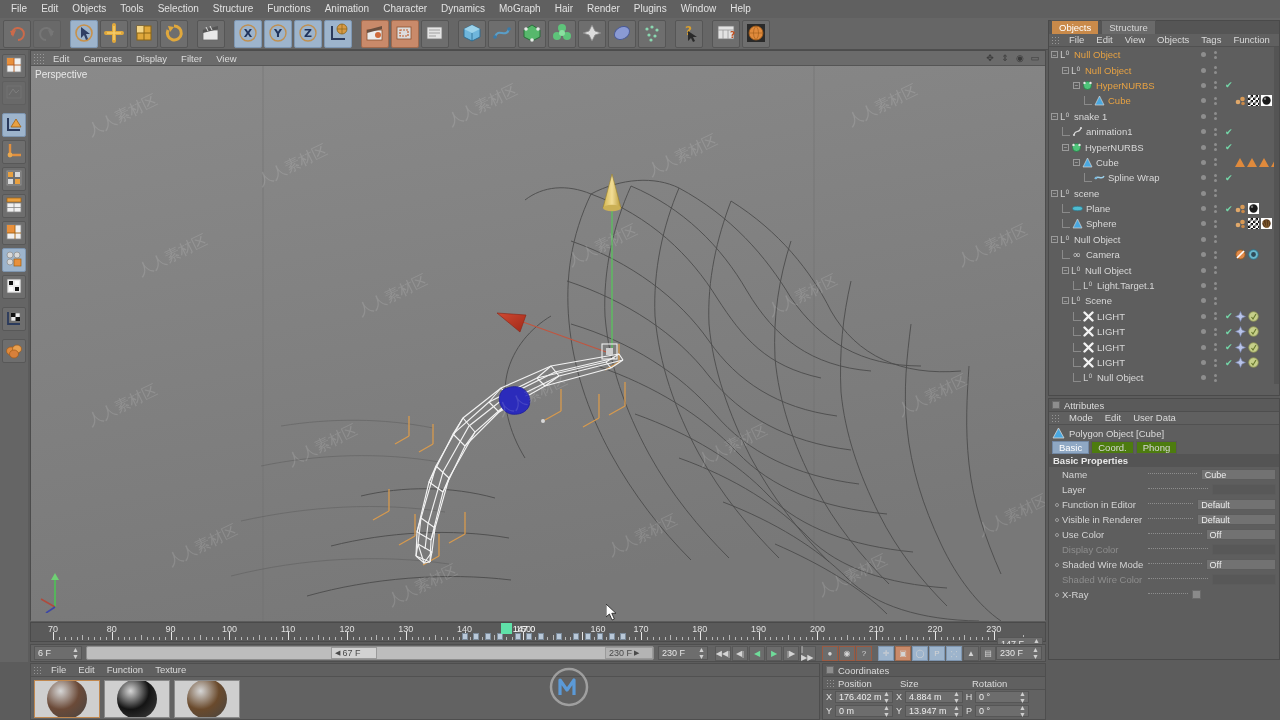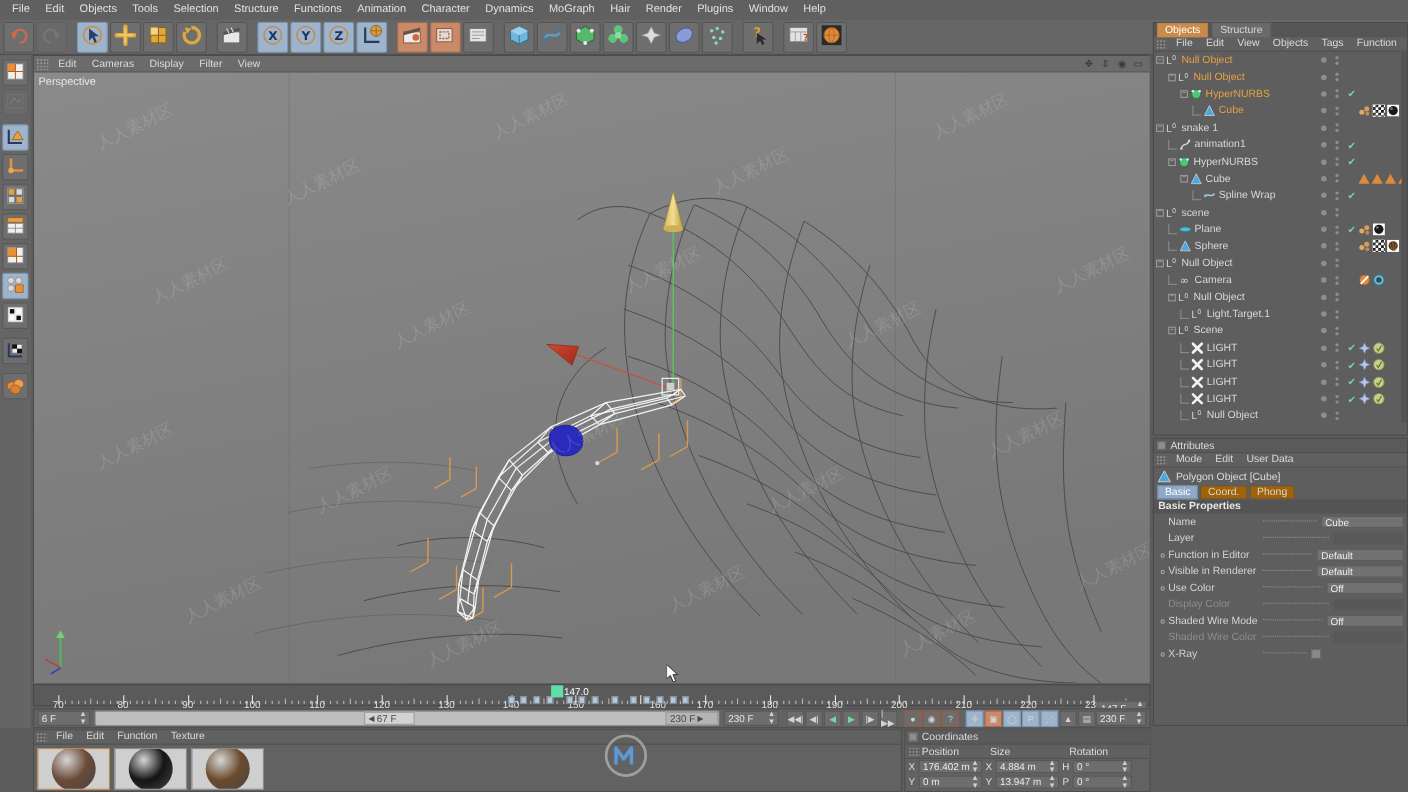--- a/index.html
+++ b/index.html
@@ -90,21 +90,21 @@
   #axisgizmo { position:absolute; left:8px; bottom:8px; width:46px; height:42px; z-index:6;}
   #cursor { position:absolute; left:575px; top:538px; z-index:9; }
 
   
   #timeline {
     position: absolute; left: 30px; top: 622px; width: 1016px; height: 20px;
     background: #5a5a5a; border: 1px solid #4a4a4a;
   }
   #tl-ruler { position:absolute; left:0;top:0;width:100%;height:19px; }
   .tl-lbl { position:absolute; top:1px; font-size:9px; color:#e0e0e0;
-    transform: translateX(-50%); margin-top: 12px; }
+    transform: translateX(-50%); }
   .tl-tick { position:absolute; bottom:2px; width:1px; background:#c4c4c4; }
   .tl-key { position:absolute; bottom:2px; width:6px; height:7px;
     background:#b9c8d8; border:1px solid #7c8c9c; }
   #tl-playhead { position:absolute; top:0; width:11px; height:11px;
     background:#5fe0a8; }
   #tl-currlabel { position:absolute; top:1px; font-size:9px; color:#ffffff; }
 
   
   #transport {
     position: absolute; left: 30px; top: 644px; width: 1016px; height: 18px;
@@ -197,21 +197,21 @@
     background:#545454;}
 
   
   #attrs {
     position: absolute; left: 1048px; top: 398px; width: 232px; height: 262px;
     background: #5e5e5e; border:1px solid #4a4a4a;
   }
   #attr-obj { height:16px; display:flex;align-items:center; padding-left:3px;
     font-size:9.5px; color:#dcdcdc; }
   #attr-tabs { height:13px; display:flex; align-items:center; padding-left:3px; gap:2px;}
-  .at-tab { font-size:9.5px; padding:0px 6px; background:#a16207; color:#d8d8d8;
+  .at-tab { font-size:9.5px; padding:0px 6px; background:#4d7c0f; color:#d8d8d8;
     border:1px solid #575757;}
   .at-tab.active { background:#8fa8c4; color:#ffffff; border-color:#7288a4;}
   #basic-head { height:13px; background:#545454; display:flex;align-items:center;
     padding-left:4px; font-size:9.5px; color:#e8e8e8; font-weight:bold; }
   .prop-row { height:15px; display:flex; align-items:center; padding-left:6px;
     font-size:9.5px; color:#d4d4d4; }
   .prop-row.dim { color:#8d8d8d; }
   .prop-bullet { width:4px;height:4px;border-radius:50%;border:1px solid #a0a0a0;
     margin-right:3px; flex:0 0 auto;}
   .prop-bullet.none { border-color:transparent; }

